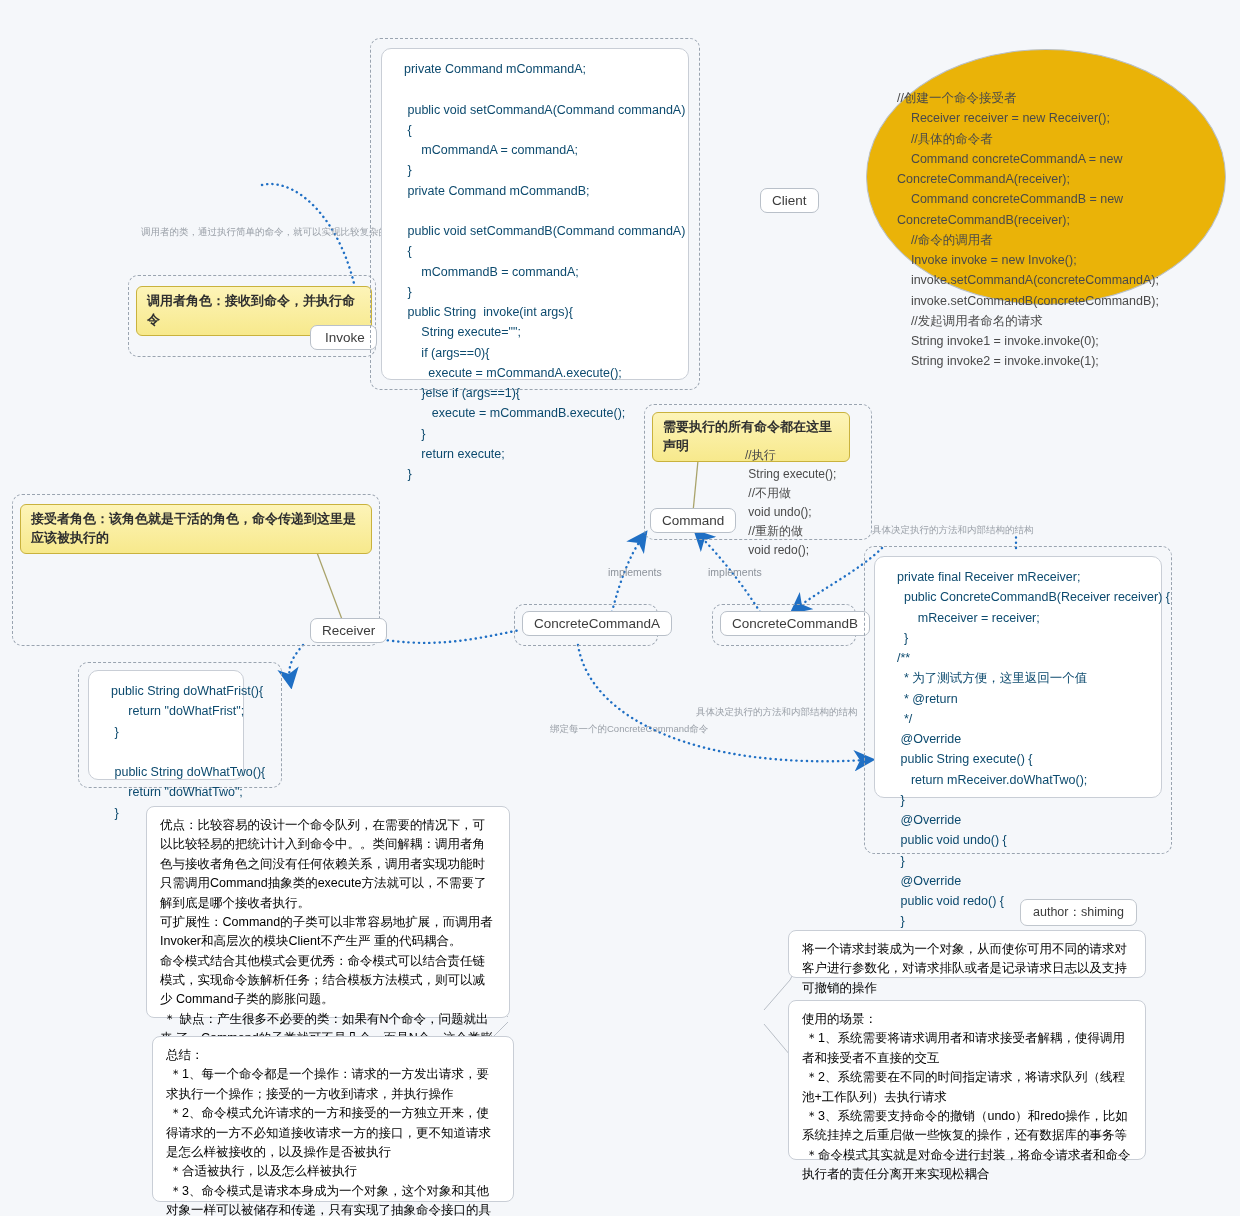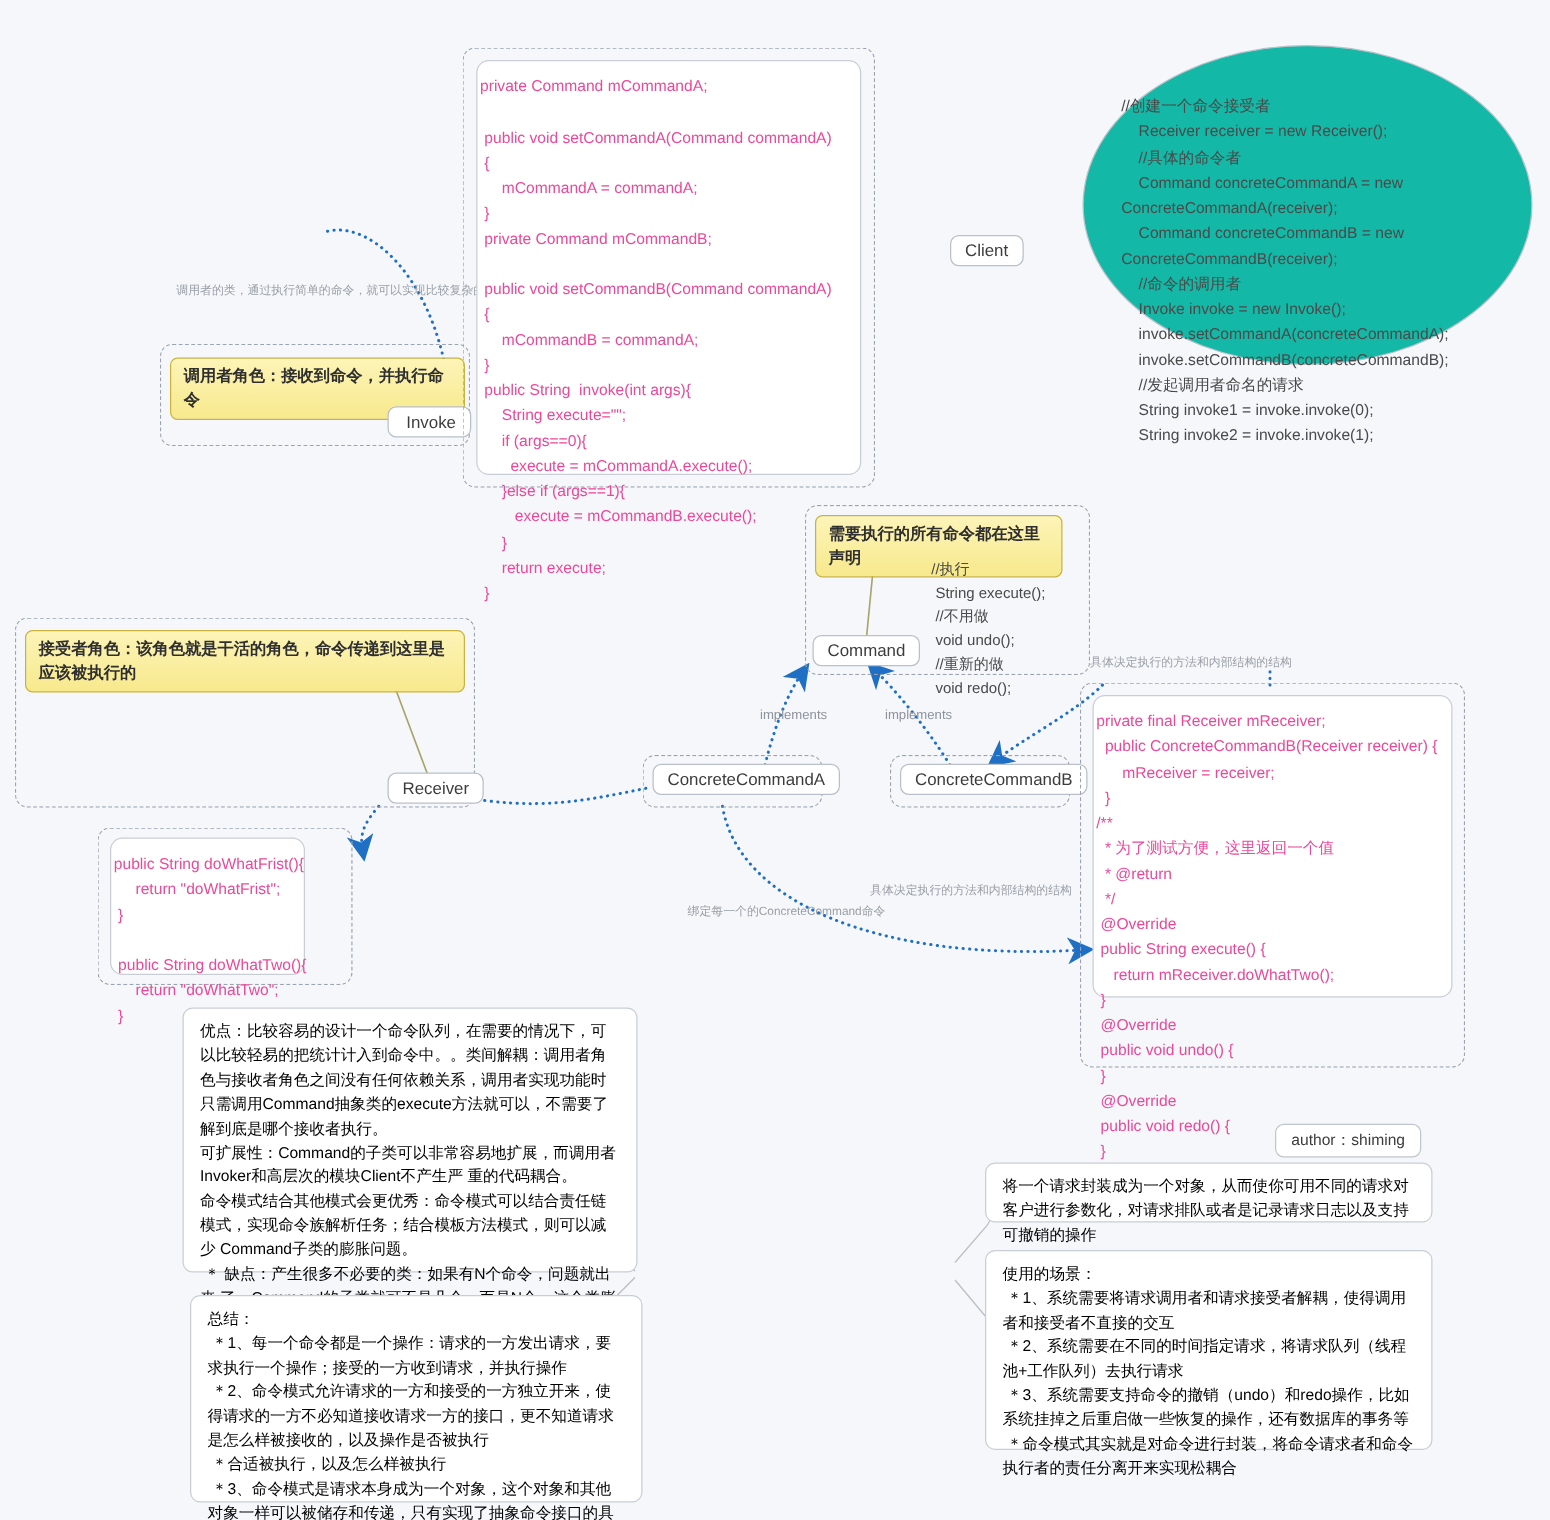--- a/index.html
+++ b/index.html
@@ -21,24 +21,24 @@
     border-radius:10px;
     background:rgba(255,255,255,0);
     box-sizing:border-box;
   }
   .codebox{
     position:absolute;
     border:1px solid #c9ced6;
     border-radius:10px;
     background:#ffffff;
     box-sizing:border-box;
-    padding:10px 2px;
+    padding:10px 22px;
     font-size:12.5px;
     line-height:1.62;
-    color:#ec4899;
+    color:#0c4a6e;
     white-space:pre;
   }
   .node{
     position:absolute;
     border:1px solid #b9c0c9;
     border-radius:7px;
     background:#ffffff;
     box-sizing:border-box;
     padding:4px 11px;
     font-size:13.5px;
@@ -73,24 +73,24 @@
     position:absolute;
     font-size:9.5px;
     color:#9aa0a8;
     white-space:nowrap;
   }
   .edge-label.en{font-size:10.5px;color:#8d939b;font-style:normal;}
 
   
   #ellipse-client{
     position:absolute;
-    left:866px;top:36px;width:360px;height:256px;
+    left:866px;top:49px;width:360px;height:256px;
     border:1px solid #b9c0c9;
     border-radius:50%;
-    background:#14b8a6;
+    background:#eab308;
     box-sizing:border-box;
   }
   #ellipse-client .etext{
     position:absolute;left:30px;top:38px;width:304px;
     font-size:12.5px;line-height:1.62;color:#4a4a4a;white-space:pre;
   }
   #center-title{
     position:absolute;left:508px;top:997px;width:256px;height:40px;
     background:linear-gradient(180deg,#bcd6ef 0%,#a9c9e8 100%);
     border:1px solid #7ba2c9;

